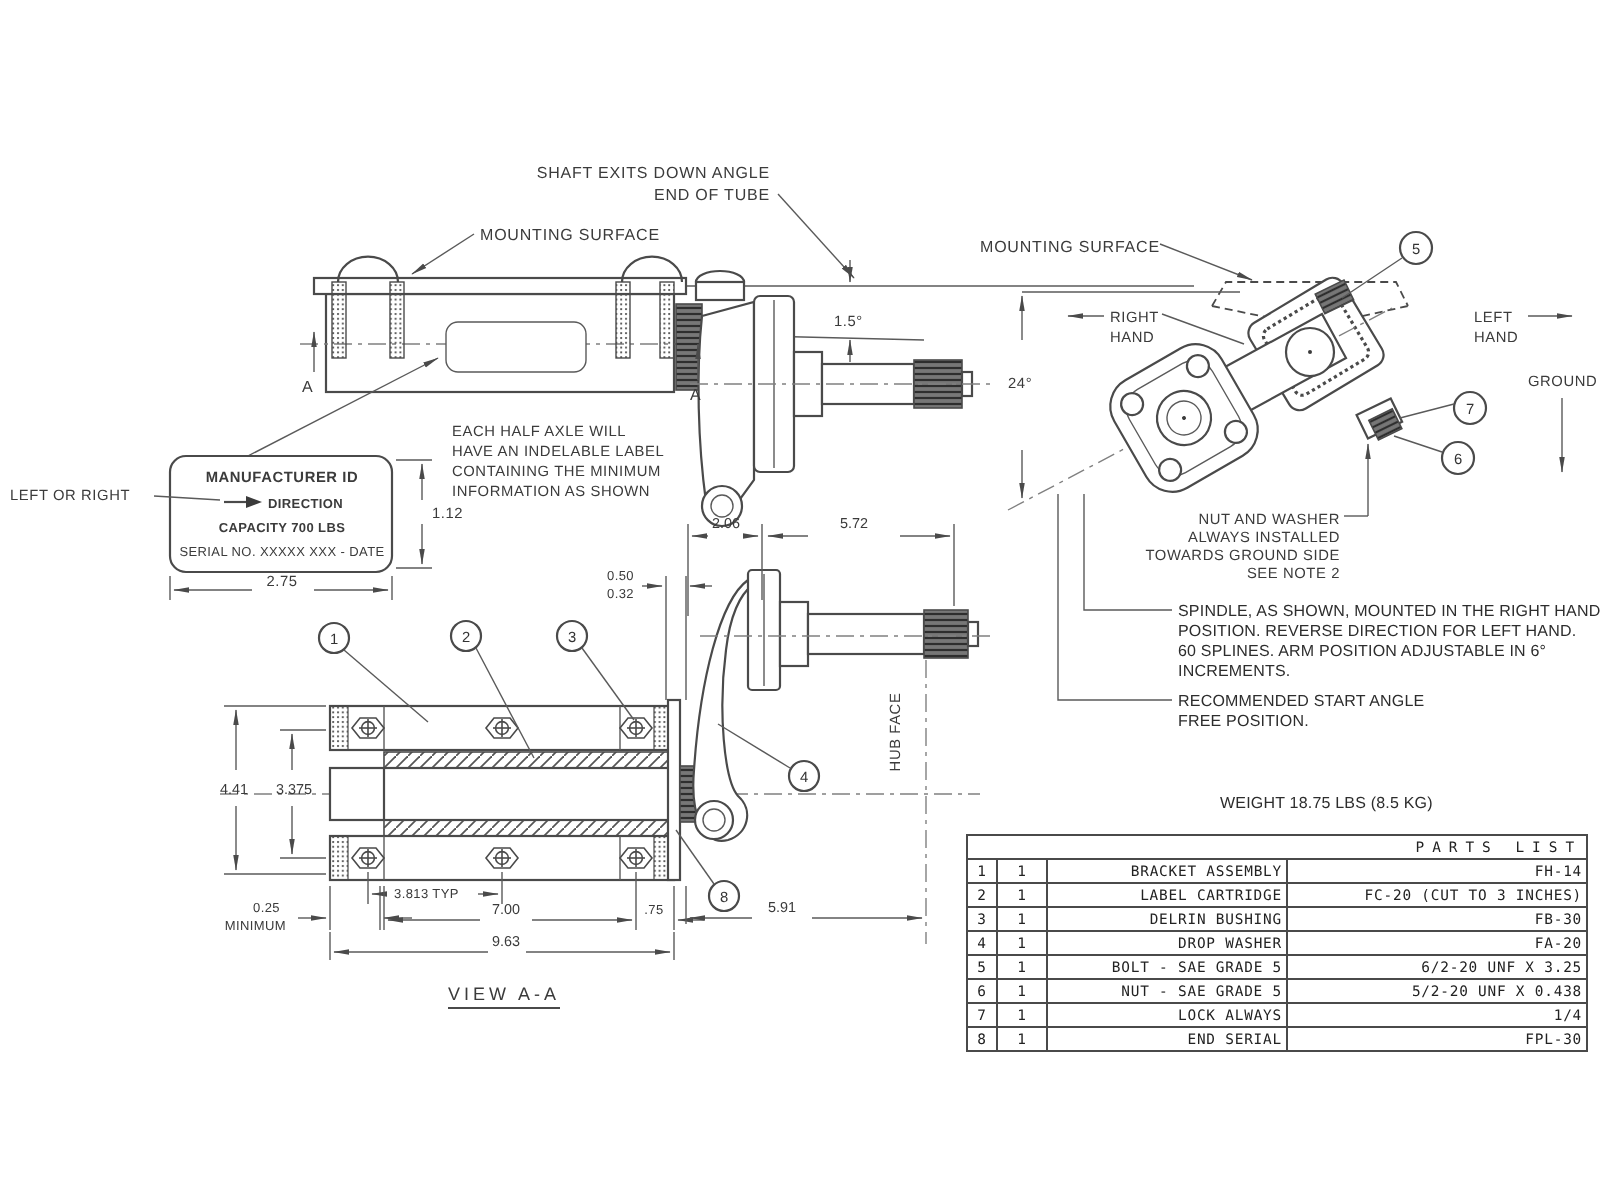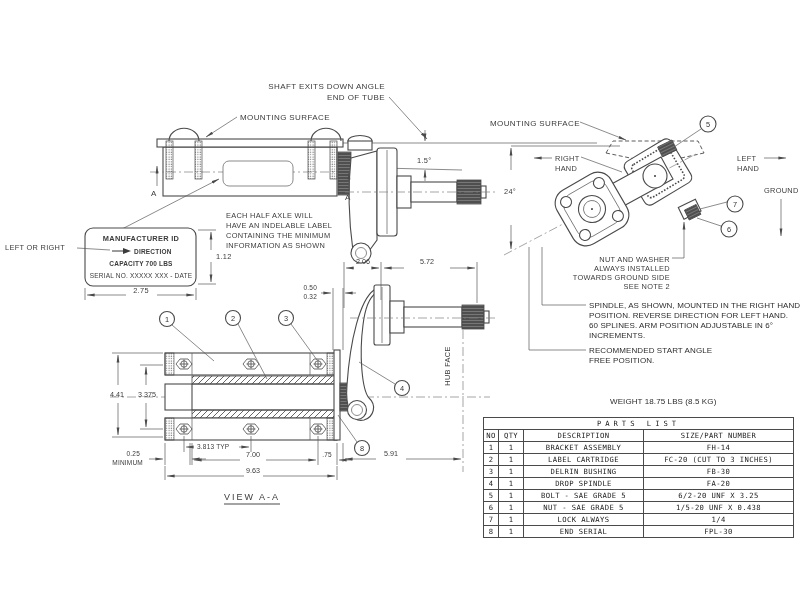--- a/index.html
+++ b/index.html
@@ -26,24 +26,24 @@
   .note{ font-size:8px; fill:#2d2d2d; letter-spacing:0.1px; }
   .bold{ font-weight:bold; }
   .ra  { text-anchor:end; }
   .mid { text-anchor:middle; }
 
   
   #parts { position:absolute; left:483px; top:417px; width:310px; border-collapse:collapse;
            font-family:"DejaVu Sans Mono", monospace; font-size:7.2px; color:#222; table-layout:fixed; }
   #parts td, #parts th { border:1px solid #4a4a4a; height:11px; padding:0 2px; overflow:hidden;
            white-space:nowrap; font-weight:normal; letter-spacing:0.4px; line-height:10px; }
-  #parts .title-cell  { text-align:center; letter-spacing:4px; }
+  #parts .title-cell  { text-align:right; letter-spacing:4px; }
   #parts .hdr  { text-align:center; }
   #parts .c    { text-align:center; }
-  #parts .l    { text-align:center; }
+  #parts .l    { text-align:right; }
 </style>
 </head>
 <body>
 
 <div id="canvas">
 
 <svg width="800" height="600" viewBox="0 0 800 600">
   <defs>
     <marker id="ar" viewBox="0 0 8 4" refX="7.6" refY="2" markerWidth="8" markerHeight="4" markerUnits="userSpaceOnUse" orient="auto">
       <path d="M0,0.6 L8,2 L0,3.4 Z" fill="#4a4a4a"></path>
@@ -450,60 +450,54 @@
         <col style="width:15px">
         <col style="width:25px">
         <col style="width:120px">
         <col style="width:150px">
       </colgroup>
   <tbody>
         <tr>
     <td class="title-cell" colspan="4">PARTS  LIST</td>
   </tr>
   <tr>
-    <th class="hdr">NO</th>
-    <th class="hdr">QTY</th>
-    <th class="hdr">DESCRIPTION</th>
-    <th class="hdr">SIZE/PART NUMBER</th>
-  </tr>
-  <tr>
     <td class="c">1</td>
     <td class="c">1</td>
     <td class="l">BRACKET ASSEMBLY</td>
     <td class="l">FH-14</td>
   </tr>
   <tr>
     <td class="c">2</td>
     <td class="c">1</td>
     <td class="l">LABEL CARTRIDGE</td>
     <td class="l">FC-20 (CUT TO 3 INCHES)</td>
   </tr>
   <tr>
     <td class="c">3</td>
     <td class="c">1</td>
     <td class="l">DELRIN BUSHING</td>
     <td class="l">FB-30</td>
   </tr>
   <tr>
     <td class="c">4</td>
     <td class="c">1</td>
-    <td class="l">DROP SPINDLE</td>
+    <td class="l">DROP WASHER</td>
     <td class="l">FA-20</td>
   </tr>
   <tr>
     <td class="c">5</td>
     <td class="c">1</td>
     <td class="l">BOLT - SAE GRADE 5</td>
     <td class="l">6/2-20 UNF X 3.25</td>
   </tr>
   <tr>
     <td class="c">6</td>
     <td class="c">1</td>
     <td class="l">NUT - SAE GRADE 5</td>
-    <td class="l">1/5-20 UNF X 0.438</td>
+    <td class="l">5/2-20 UNF X 0.438</td>
   </tr>
   <tr>
     <td class="c">7</td>
     <td class="c">1</td>
     <td class="l">LOCK ALWAYS</td>
     <td class="l">1/4</td>
   </tr>
   <tr>
     <td class="c">8</td>
     <td class="c">1</td>

